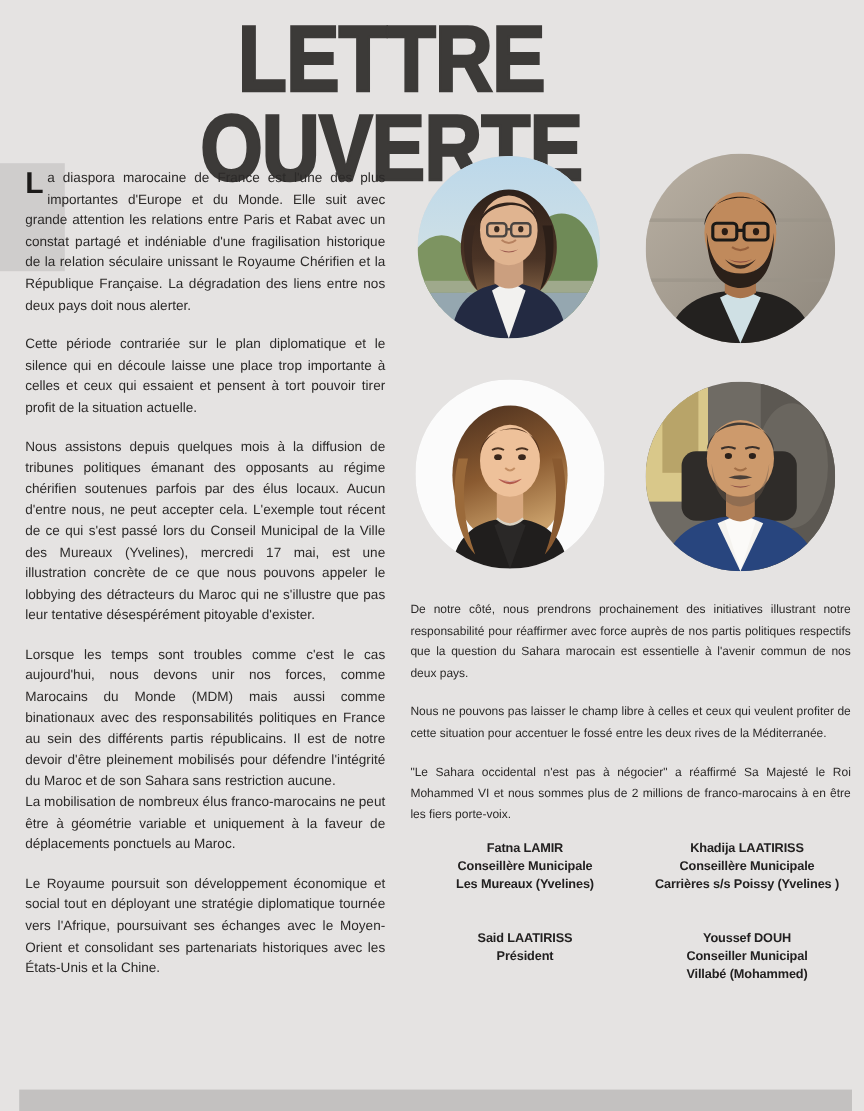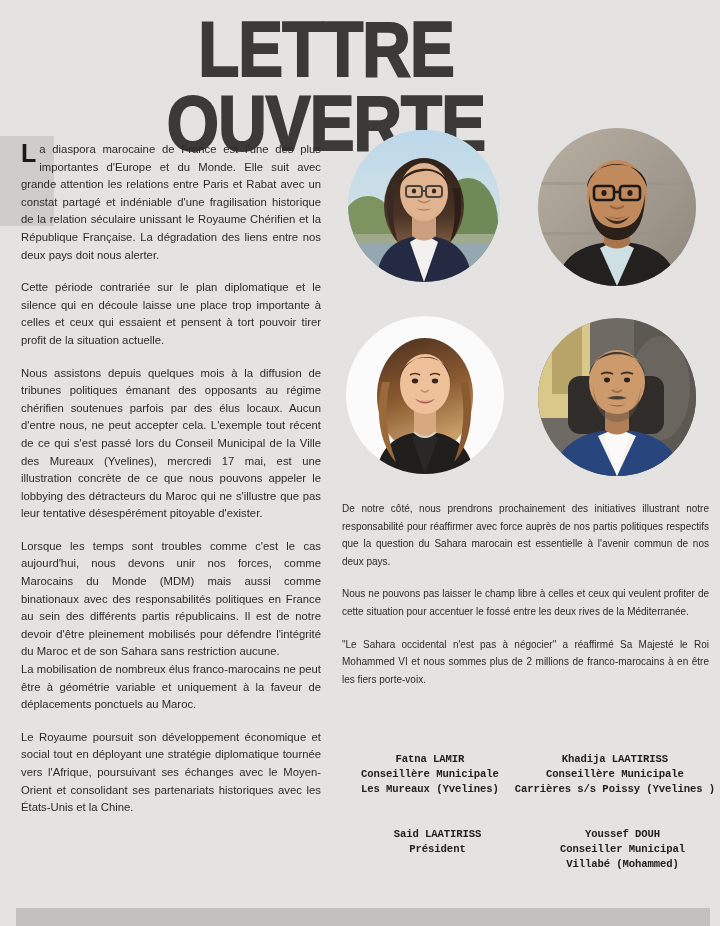--- a/index.html
+++ b/index.html
@@ -122,23 +122,22 @@
   }
   .col-right p {
     margin: 0 0 15px 0;
   }
   .col-right p:last-child { margin-bottom: 0; }
 
   
   .signatures {
     position: absolute;
     left: 345px;
-    top: 752px;
+    top: 700px;
     width: 370px;
-    font-family: Liberation Mono, monospace;
   }
   .sig-row {
     display: flex;
     width: 100%;
   }
   .sig-row.second { margin-top: 29px; justify-content: space-between; }
   .sig-cell {
     flex: 1 1 50%;
     text-align: center;
     font-size: 10.6px;

